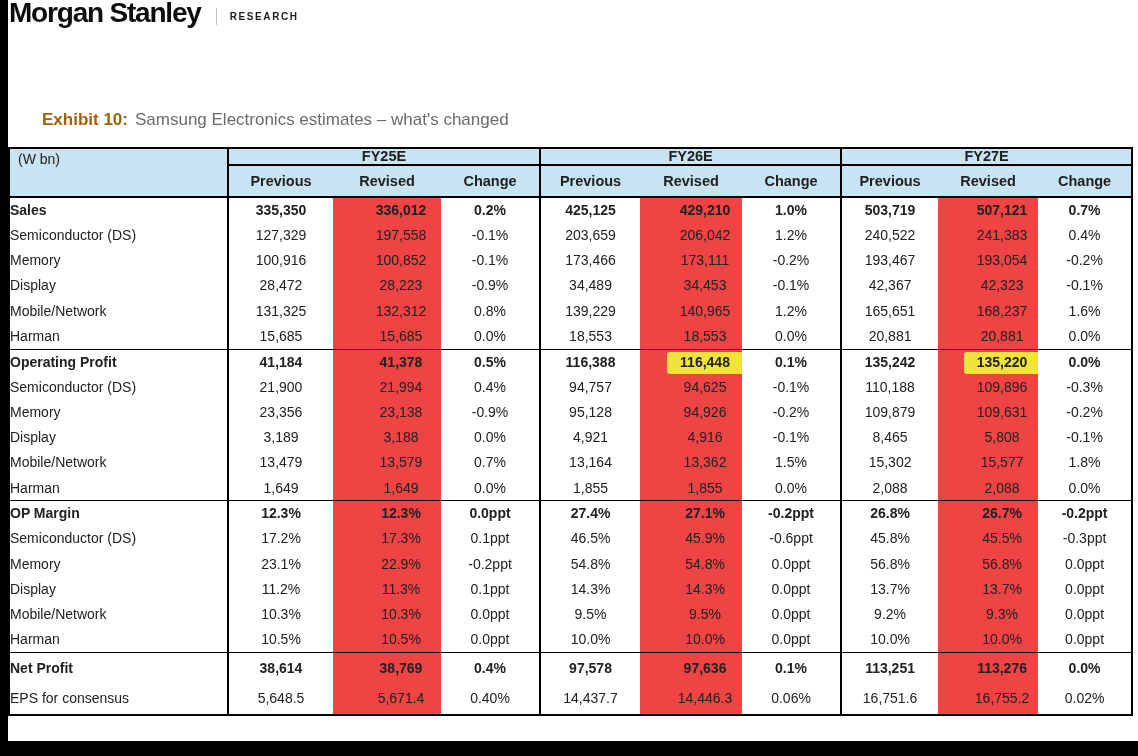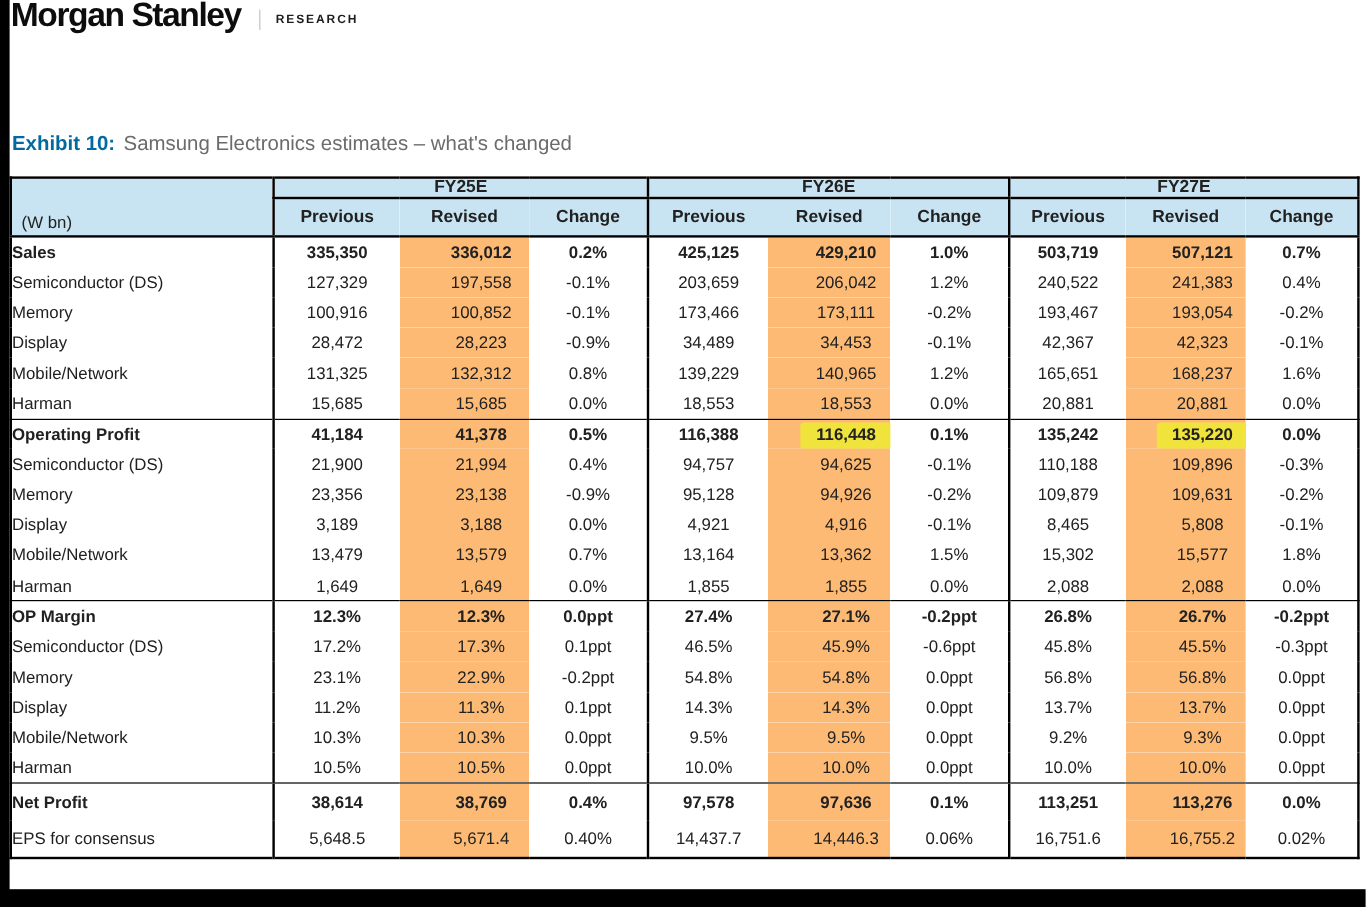--- a/index.html
+++ b/index.html
@@ -16,45 +16,45 @@
 
   .masthead { position: absolute; top: -4px; left: 9px; display: flex; align-items: center; }
   .logo {
     font-size: 28px; font-weight: 700; letter-spacing: -1.2px; color: #0d0d0d;
     font-family: "Liberation Sans", sans-serif; line-height: 34px; white-space: nowrap;
   }
   .logo-divider { width: 1px; height: 17px; background: #c4c4c4; margin: 6px 13px 0 15px; }
   .division { font-size: 10px; font-weight: 700; letter-spacing: 1.6px; color: #1c1c1c; margin-top: 7px; }
 
   .exhibit-line { position: absolute; left: 10px; top: 110px; font-size: 17px; white-space: nowrap; }
-  .exhibit-label { font-weight: 700; color: #0369a1; }
+  .exhibit-label { font-weight: 700; color: #a16207; margin-left: 32px; }
   .exhibit-title { color: #6b6b6b; margin-left: 7px; }
 
   table.est-table {
     position: absolute; left: 8px; top: 147px; width: 1125px;
     border-collapse: collapse; table-layout: fixed;
     border: 2px solid #000;
   }
   .est-table th, .est-table td {
     padding: 0; margin: 0; text-align: center;
     font-size: 14px; color: #212121; line-height: 1.05;
     overflow: hidden; white-space: nowrap;
   }
   thead th { background: #c8e4f2; }
   tr.group-row th.group { border-bottom: 2px solid #000; font-size: 14.5px; font-weight: 700; height: 16px; }
   tr.sub-row th { font-weight: 700; font-size: 14.5px; height: 32px; border-bottom: 2.5px solid #000; }
   th.label-col {
-    text-align: left; padding-left: 8px; padding-bottom: 4px;
+    text-align: left; padding-left: 8px; padding-bottom: 30px;
     vertical-align: bottom; font-weight: 400; font-size: 14px;
     border-bottom: 2.5px solid #000;
   }
   .gs { border-left: 2px solid #000; }
   tbody td { height: 25.3px; }
   tbody tr:nth-last-child(-n+2) td { height: 31px; }
-  tbody td.revised { background: #fdba74; padding-left: 28px; }
+  tbody td.revised { background: #ef4444; padding-left: 28px; }
   tbody tr.section td { border-top: 1.5px solid #000; }
   tbody tr.bold td { font-weight: 700; }
   td.label { text-align: left; }
   .ind0 { padding-left: 8px; }
   .ind1 { padding-left: 22px; }
   .ind2 { padding-left: 37px; }
   .hl {
     display: inline-block;
     padding: 3px 13px 5px;
     margin: -3px -13px -5px;

